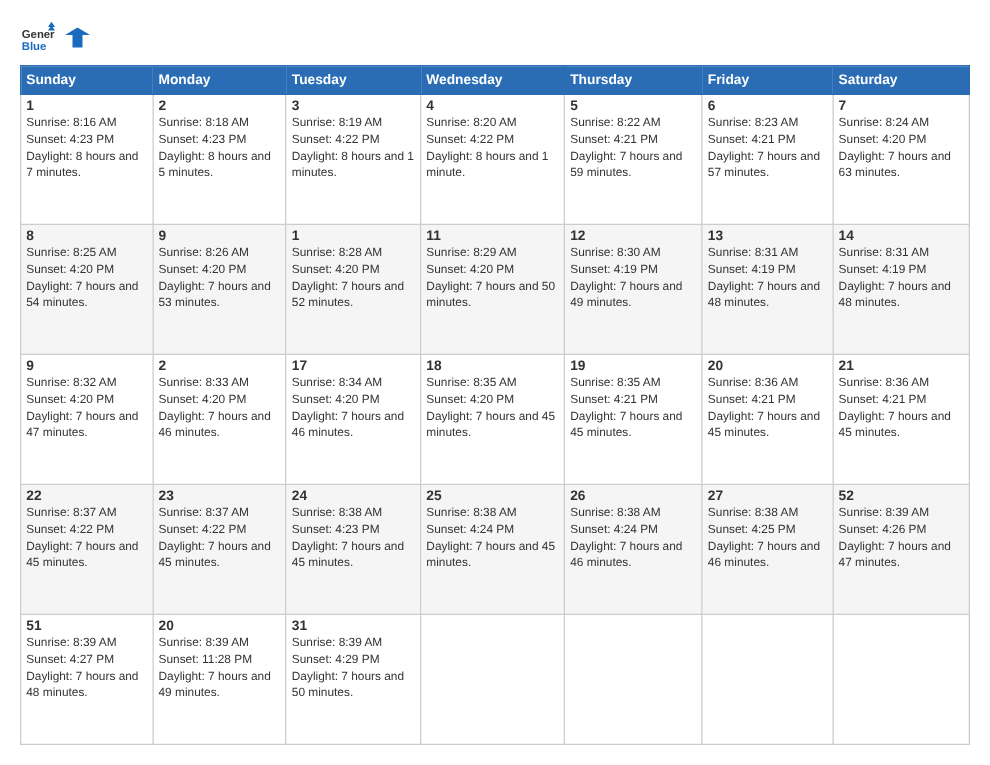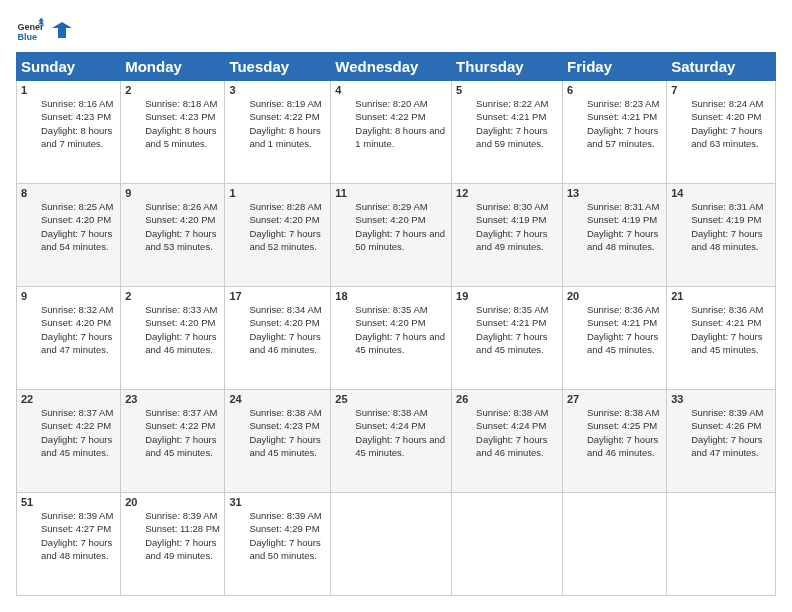--- a/index.html
+++ b/index.html
@@ -48,21 +48,21 @@
       width: 100%;
       border-collapse: collapse;
       flex: 1;
       font-size: 10px;
     }
     thead tr th {
       background-color: #2a6db5;
       color: #fff;
       padding: 5px 4px;
       text-align: left;
-      font-size: 15px;
+      font-size: 11px;
       font-weight: bold;
       border: 1px solid #2a6db5;
     }
     tbody tr td {
       border: 1px solid #ccc;
       padding: 3px 4px;
       vertical-align: top;
       font-size: 9.5px;
       color: #333;
       background: #fff;
@@ -71,21 +71,20 @@
       background: #f5f5f5;
     }
     .day-num {
       font-size: 11px;
       font-weight: bold;
       display: block;
       margin-bottom: 1px;
     }
     .cell-content {
       line-height: 1.4;
-      margin-left: 20px;
     }
     .empty-cell {
       background: #fff !important;
     }
   </style>
 </head>
 <body>
 
 <div class="page">
   <div class="header">
@@ -232,21 +231,21 @@
           </td>
           <td>
             <span class="day-num">26</span>
             <div class="cell-content"><span>Sunrise: 8:38 AM</span><br><span>Sunset: 4:24 PM</span><br><span>Daylight: 7 hours and 46 minutes.</span></div>
           </td>
           <td>
             <span class="day-num">27</span>
             <div class="cell-content"><span>Sunrise: 8:38 AM</span><br><span>Sunset: 4:25 PM</span><br><span>Daylight: 7 hours and 46 minutes.</span></div>
           </td>
           <td>
-            <span class="day-num">33</span>
+            <span class="day-num">52</span>
             <div class="cell-content"><span>Sunrise: 8:39 AM</span><br><span>Sunset: 4:26 PM</span><br><span>Daylight: 7 hours and 47 minutes.</span></div>
           </td>
         </tr>
         <tr>
           <td>
             <span class="day-num">51</span>
             <div class="cell-content"><span>Sunrise: 8:39 AM</span><br><span>Sunset: 4:27 PM</span><br><span>Daylight: 7 hours and 48 minutes.</span></div>
           </td>
           <td>
             <span class="day-num">20</span>

